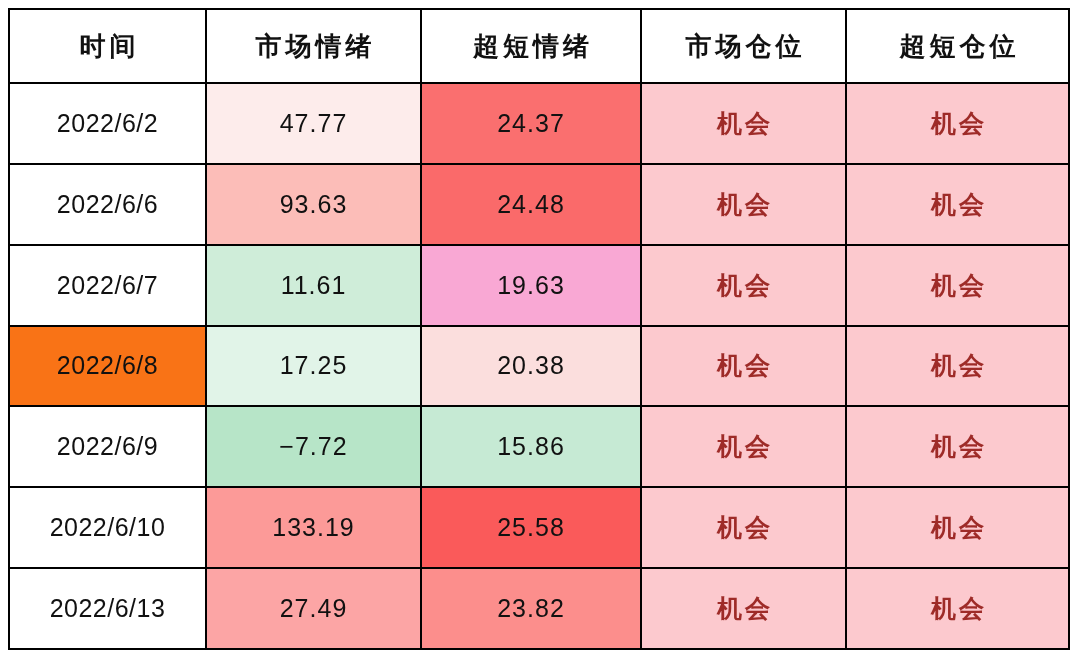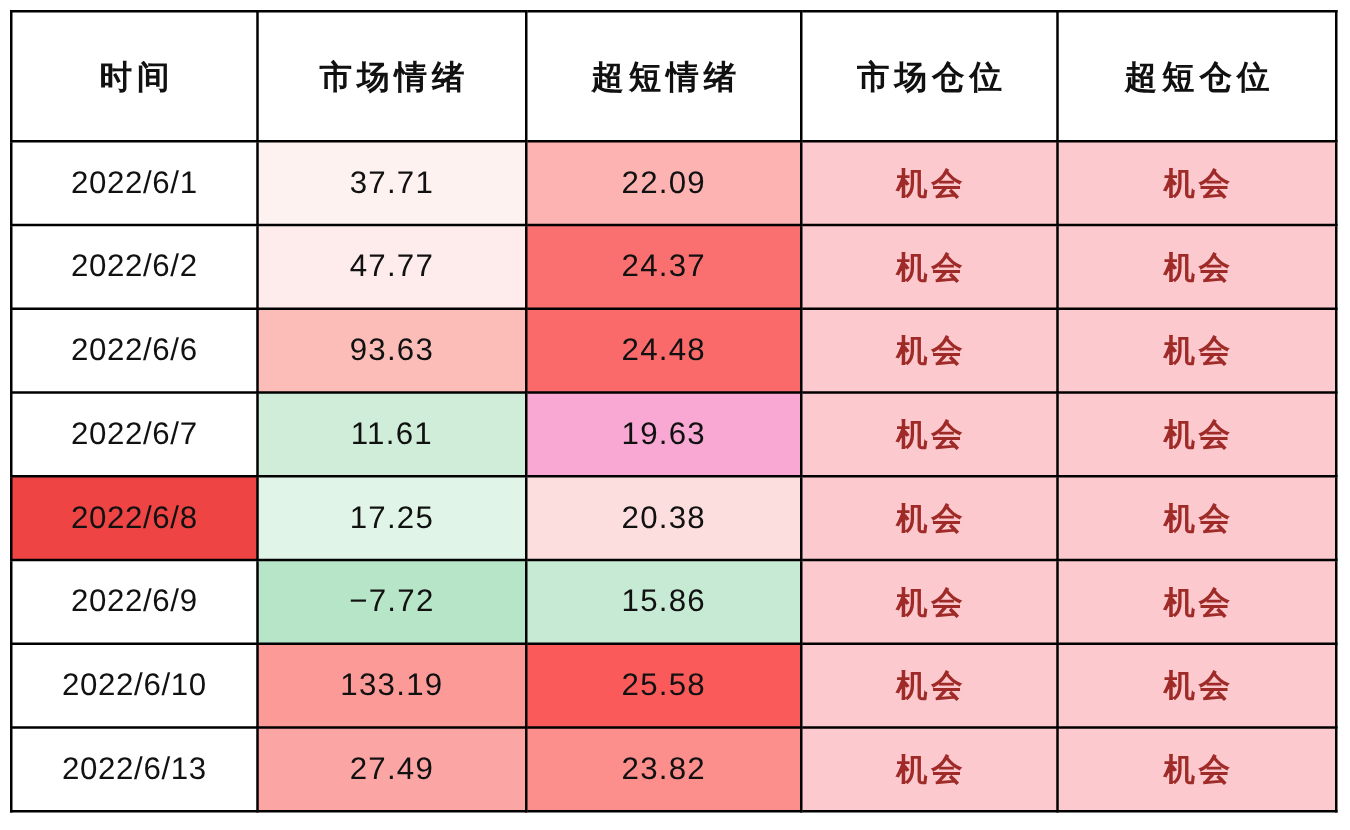--- a/index.html
+++ b/index.html
@@ -31,21 +31,21 @@
   table.sentiment-table col.c-mkt     { width: 215px; }
   table.sentiment-table col.c-short   { width: 220px; }
   table.sentiment-table col.c-mktpos  { width: 205px; }
   table.sentiment-table col.c-shortpos{ width: 223px; }
 
   table.sentiment-table th,
   table.sentiment-table td {
     border: 2.5px solid #000000;
     text-align: center;
     vertical-align: middle;
-    padding: 16px;
+    padding: 1px;
     margin: 0;
   }
   table.sentiment-table thead th {
     height: 70px;
     background: #ffffff;
     font-family: "Liberation Serif", "DejaVu Serif", serif;
     font-weight: 700;
     font-size: 26px;
     letter-spacing: 4px;
     text-indent: 4px;
@@ -91,27 +91,20 @@
       <tr>
         <th>时间</th>
         <th>市场情绪</th>
         <th>超短情绪</th>
         <th>市场仓位</th>
         <th>超短仓位</th>
       </tr>
     </thead>
     <tbody id="tbody">
         <tr>
-          <td class="date-cell" style="background: rgb(255, 255, 255);">2022/6/1</td>
-          <td class="num-cell" style="background: rgb(253, 242, 240);">37.71</td>
-          <td class="num-cell" style="background: rgb(252, 179, 177);">22.09</td>
-          <td class="pos-cell" style="background: rgb(252, 201, 206);">机会</td>
-          <td class="pos-cell" style="background: rgb(252, 201, 206);">机会</td>
-        </tr>
-        <tr>
           <td class="date-cell" style="background: rgb(255, 255, 255);">2022/6/2</td>
           <td class="num-cell" style="background: rgb(253, 236, 235);">47.77</td>
           <td class="num-cell" style="background: rgb(250, 111, 111);">24.37</td>
           <td class="pos-cell" style="background: rgb(252, 201, 206);">机会</td>
           <td class="pos-cell" style="background: rgb(252, 201, 206);">机会</td>
         </tr>
         <tr>
           <td class="date-cell" style="background: rgb(255, 255, 255);">2022/6/6</td>
           <td class="num-cell" style="background: rgb(252, 189, 184);">93.63</td>
           <td class="num-cell" style="background: rgb(250, 106, 106);">24.48</td>
@@ -119,21 +112,21 @@
           <td class="pos-cell" style="background: rgb(252, 201, 206);">机会</td>
         </tr>
         <tr>
           <td class="date-cell" style="background: rgb(255, 255, 255);">2022/6/7</td>
           <td class="num-cell" style="background: rgb(207, 237, 217);">11.61</td>
           <td class="num-cell" style="background: #f9a8d4;">19.63</td>
           <td class="pos-cell" style="background: rgb(252, 201, 206);">机会</td>
           <td class="pos-cell" style="background: rgb(252, 201, 206);">机会</td>
         </tr>
         <tr>
-          <td class="date-cell" style="background: #ef4444;">2022/6/8</td>
+          <td class="date-cell" style="background: #f97316;">2022/6/8</td>
           <td class="num-cell" style="background: rgb(225, 244, 232);">17.25</td>
           <td class="num-cell" style="background: rgb(251, 222, 221);">20.38</td>
           <td class="pos-cell" style="background: rgb(252, 201, 206);">机会</td>
           <td class="pos-cell" style="background: rgb(252, 201, 206);">机会</td>
         </tr>
         <tr>
           <td class="date-cell" style="background: rgb(255, 255, 255);">2022/6/9</td>
           <td class="num-cell" style="background: rgb(183, 229, 200);">−7.72</td>
           <td class="num-cell" style="background: rgb(198, 234, 212);">15.86</td>
           <td class="pos-cell" style="background: rgb(252, 201, 206);">机会</td>

